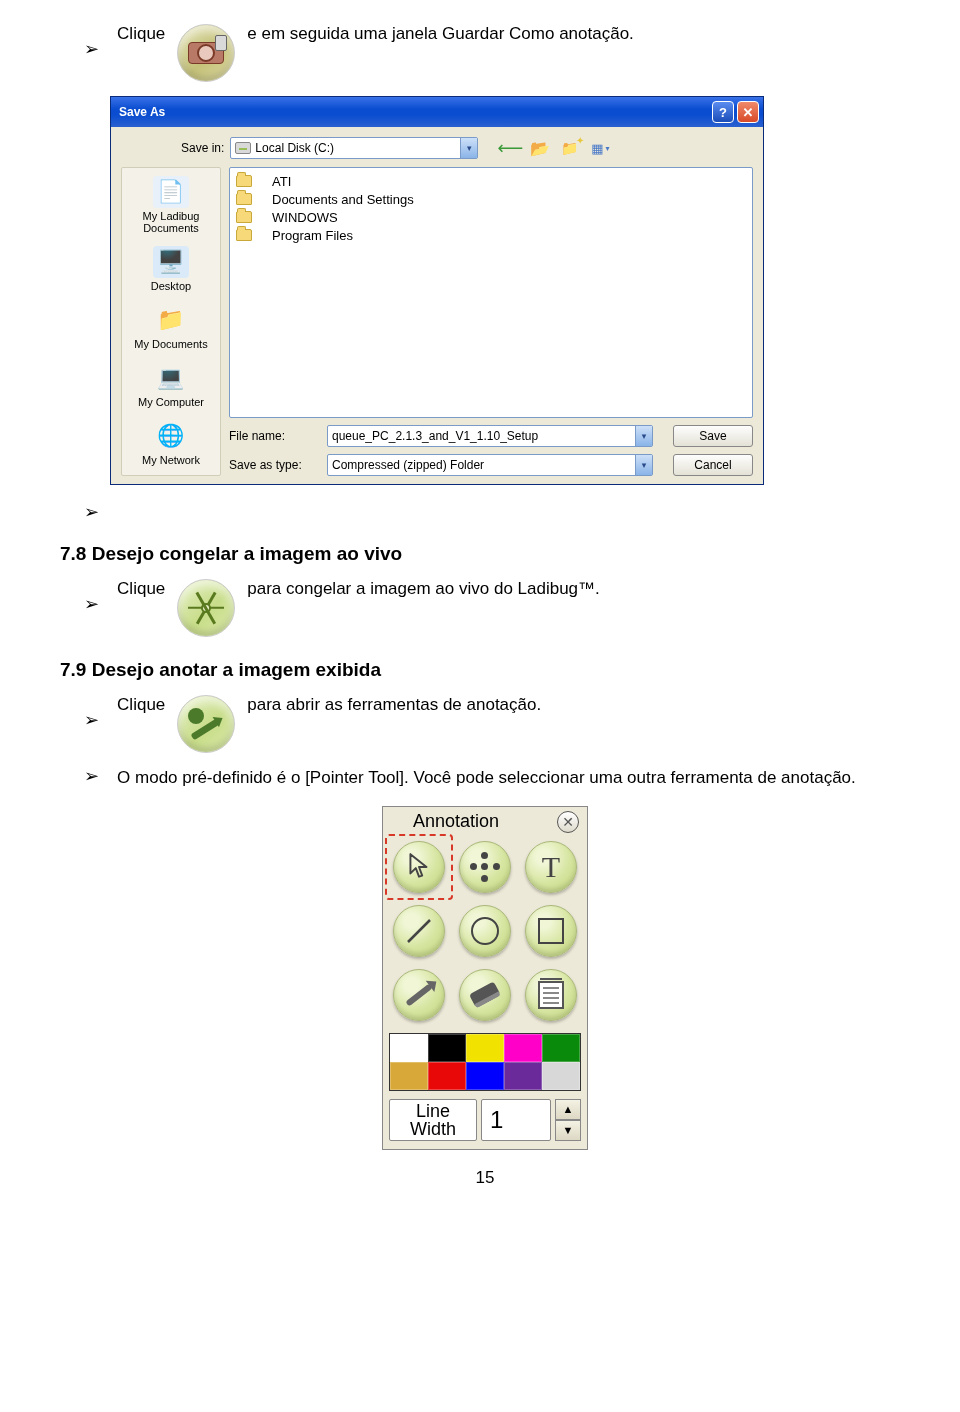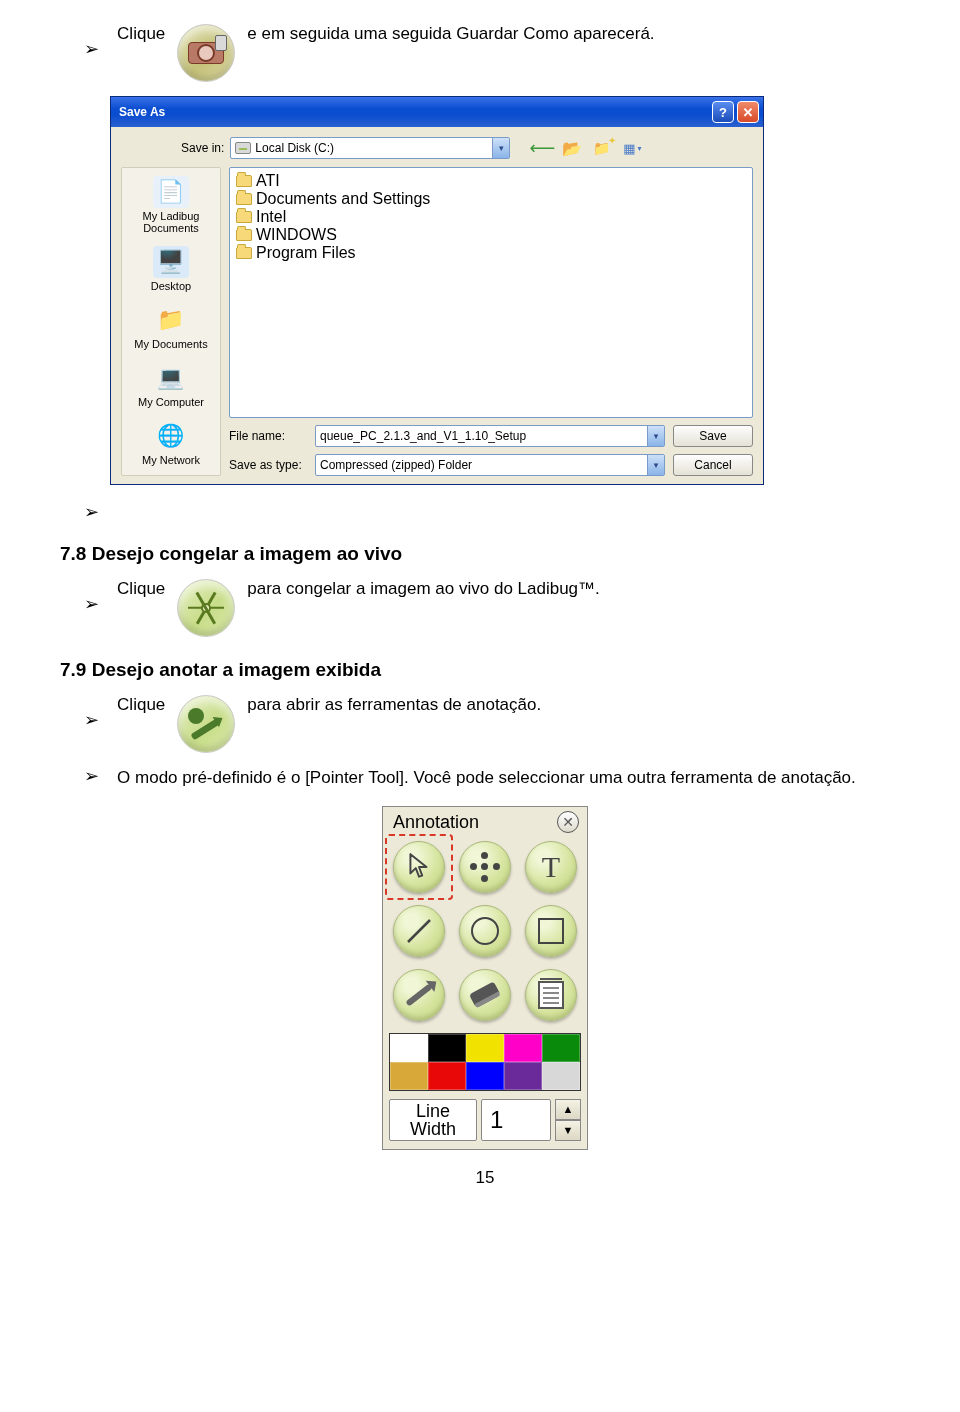--- a/index.html
+++ b/index.html
@@ -94,21 +94,21 @@
   .lbl { white-space:nowrap; }
   .combo {
     display:flex; align-items:center; background:#fff; border:1px solid #7a9ac8;
     height:22px; padding:0 18px 0 4px; position:relative; border-radius:2px;
   }
   .combo .drop {
     position:absolute; right:0; top:0; bottom:0; width:17px;
     background: linear-gradient(#cde0f8,#8ab4e8); border-left:1px solid #7a9ac8;
     display:flex; align-items:center; justify-content:center; font-size:9px; color:#2a4a8a;
   }
-  .top-select { width: 280px; }
+  .top-select { width: 248px; }
   .disk-ic { width:16px; height:12px; background:#d9d9d9; border:1px solid #888;
     border-radius:2px; margin-right:4px; position:relative; }
   .disk-ic::after { content:""; position:absolute; left:3px; top:5px; width:8px; height:2px;
     background:#9abe5a; }
   .nav-ic {
     width:24px; height:22px; display:inline-flex; align-items:center; justify-content:center;
     border-radius:3px;
   }
   .nav-back { color:#3a9a3a; font-size:18px; }
   .nav-up { color:#e8b848; font-size:16px; }
@@ -133,43 +133,43 @@
   .pi-desk { background:#daeaf8; }
   .pi-mydoc { }
   .pi-comp { }
   .pi-net { }
 
   .file-area { flex:1; margin-left:8px; display:flex; flex-direction:column; }
   .file-list {
     flex:1; background:#fff; border:1px solid #7a9ac8; padding:4px 6px;
     min-height:236px; border-radius:2px;
   }
-  .folder-row { display:flex; align-items:center; gap:4px; font-size:16px;
+  .folder-row { display:flex; align-items:center; gap:20px; font-size:13px;
     height:18px; }
   .fld-ic { width:16px; height:12px; background:#f8d97a; border:1px solid #c8a838;
     border-radius:2px 2px 1px 1px; position:relative; }
   .fld-ic::before { content:""; position:absolute; width:7px; height:3px; background:#f8d97a;
     border:1px solid #c8a838; border-bottom:none; top:-4px; left:0; border-radius:2px 2px 0 0; }
 
-  .frow { display:flex; align-items:center; gap:8px; margin-top:7px; justify-content:flex-end; }
+  .frow { display:flex; align-items:center; gap:20px; margin-top:7px; justify-content:flex-end; }
   .frow .lbl { width:78px; text-align:left; }
   .frow .combo { flex:1; }
   .wbtn {
     width:80px; height:22px; background:linear-gradient(#fdfdfd,#e4e2d6);
     border:1px solid #888; border-radius:3px; font-size:12px; text-align:center;
     line-height:20px;
   }
 
   
   .anno {
     width: 206px; margin: 16px auto 18px auto;
     border:1px solid #888; background:#ece9d8; padding:4px 6px 8px 6px;
   }
-  .anno-hd { display:flex; align-items:flex-end; justify-content:space-between;
-    font-size:18px; font-weight:500; padding: 0 2px 4px 4px; font-family: Arial;}
+  .anno-hd { display:flex; align-items:center; justify-content:space-between;
+    font-size:18px; font-weight:500; padding: 0 2px 4px 4px; font-family: Arial; margin-left: 20px;}
   .anno-close { width:22px; height:22px; border:1.5px solid #555; border-radius:50%;
     display:flex; align-items:center; justify-content:center; font-size:14px; color:#555;
     background:linear-gradient(#fff,#dedacc); }
   .anno-grid { display:grid; grid-template-columns: repeat(3, 62px); gap:4px;
     justify-content:center; }
   .anno-cell { height:60px; display:flex; align-items:center; justify-content:center;
     position:relative; }
   .anno-btn {
     width:52px; height:52px; border-radius:50%;
     background: radial-gradient(circle at 35% 30%, #f0f6d6 15%, #d6e5a0 55%, #c0d47a);
@@ -213,21 +213,21 @@
 </style>
 </head>
 <body>
 
 <div class="bul-row bul-row-top">
   <span class="arrow arrow-top">➢</span>
   <span>Clique</span>
   <span class="inline-icon">
     <span class="camera-ic"></span>
   </span>
-  <span>e em seguida uma seguida Guardar Como aparecerá.</span>
+  <span>e em seguida uma janela Guardar Como anotação.</span>
 </div>
 
 <div class="dlg">
   <div class="dlg-titlebar">
     <span>Save As</span>
     <div class="btns">
       <div class="tb-btn tb-help">?</div>
       <div class="tb-btn tb-close">✕</div>
     </div>
   </div>
@@ -274,24 +274,20 @@
           <div class="folder-row">
               <span class="fld-ic"></span>
               <span>ATI</span>
             </div>
           <div class="folder-row">
               <span class="fld-ic"></span>
               <span>Documents and Settings</span>
             </div>
           <div class="folder-row">
               <span class="fld-ic"></span>
-              <span>Intel</span>
-            </div>
-          <div class="folder-row">
-              <span class="fld-ic"></span>
               <span>WINDOWS</span>
             </div>
           <div class="folder-row">
               <span class="fld-ic"></span>
               <span>Program Files</span>
             </div>
         </div>
         <div class="frow">
           <span class="lbl">File name:</span>
           <div class="combo">

